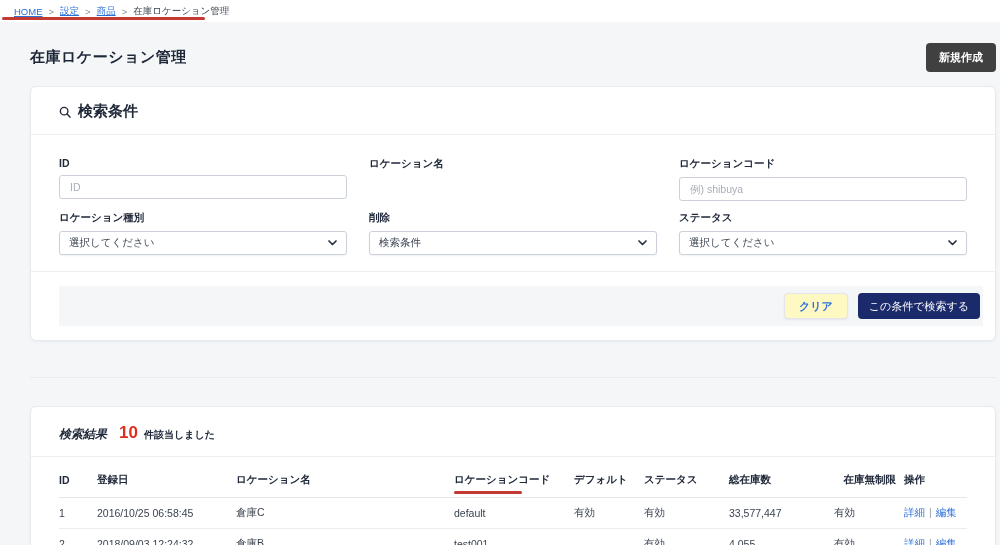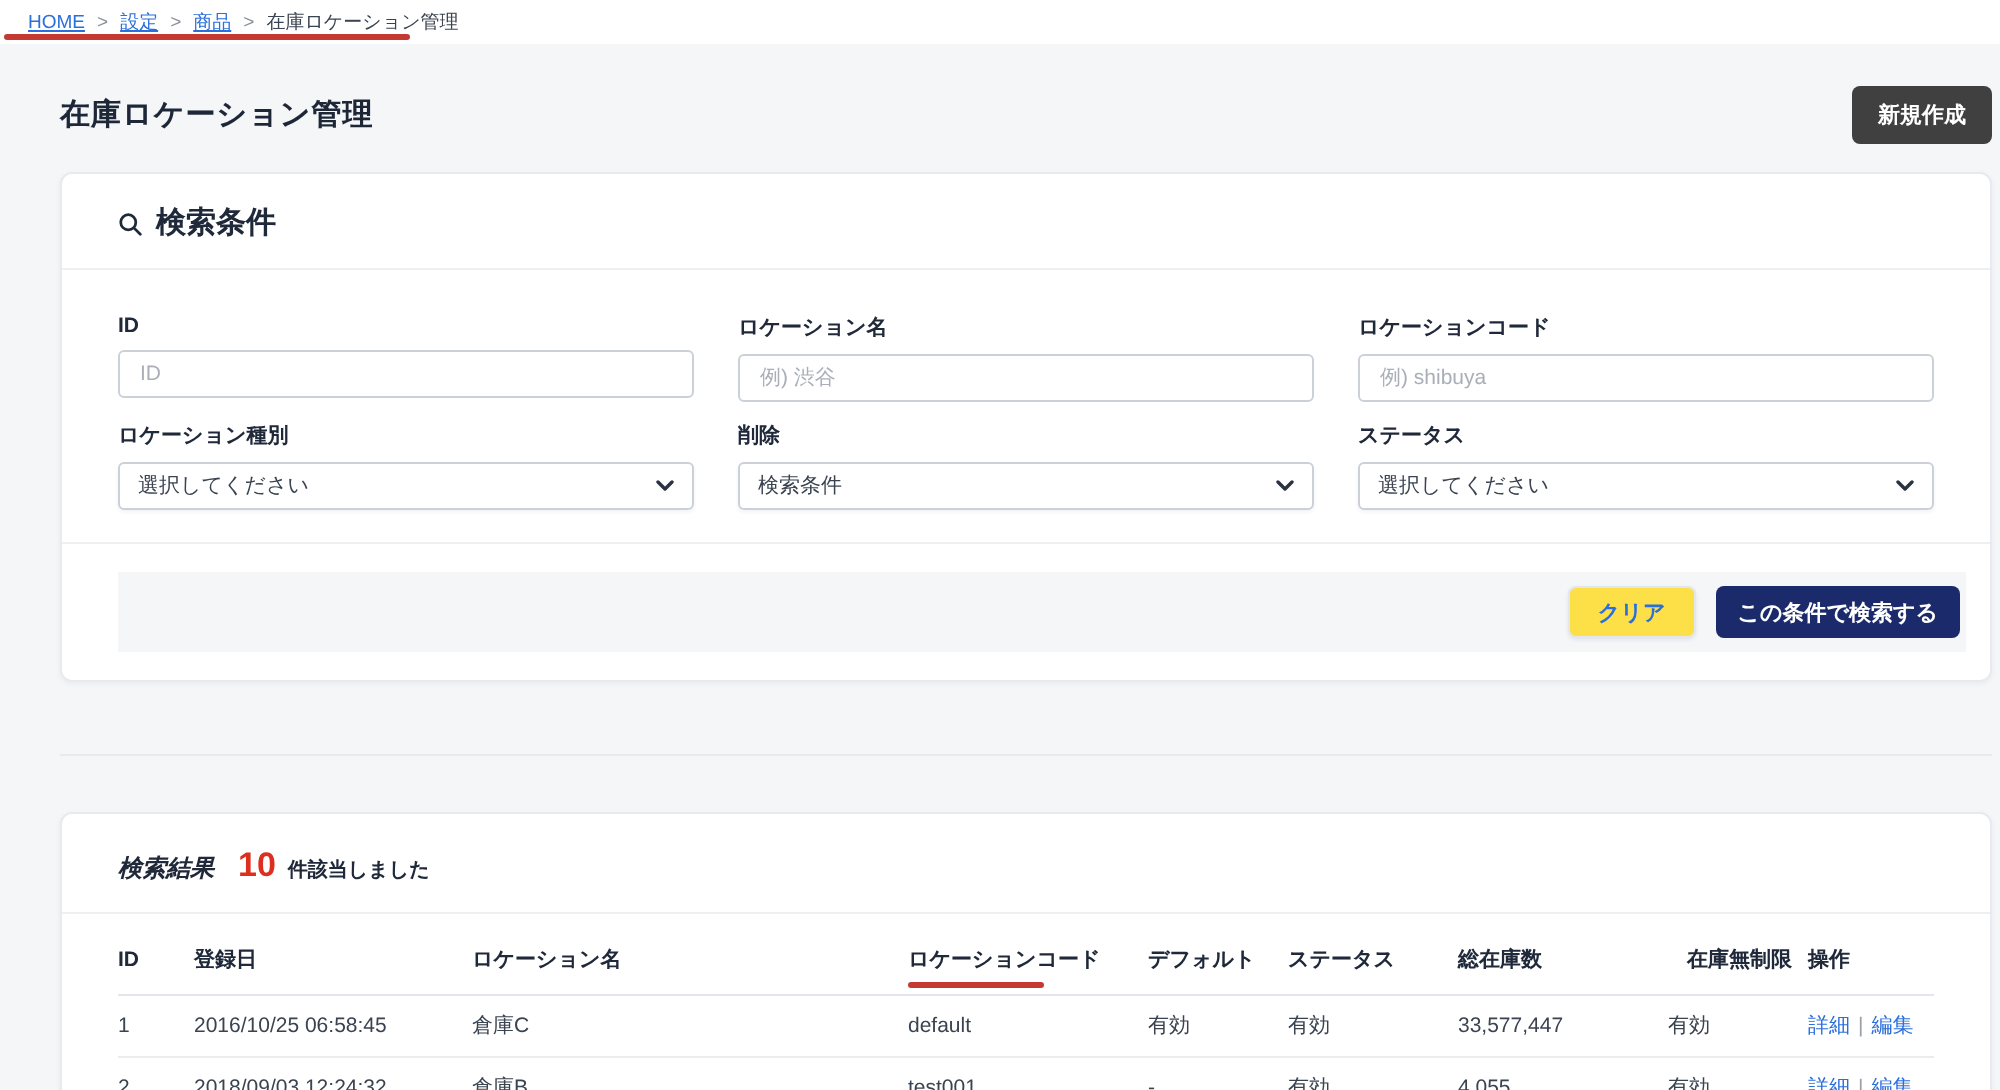--- a/index.html
+++ b/index.html
@@ -30,22 +30,22 @@
   .form-grid { display:grid; grid-template-columns:1fr 1fr 1fr; column-gap:22px; row-gap:10px; padding:22px 28px 0; }
   .field label { display:block; font-size:10.5px; font-weight:bold; color:#20293a; margin-bottom:6px; }
   .field input { width:100%; height:24px; border:1px solid #ccd1d9; border-radius:3px; padding:0 10px; font-size:10.5px; color:#3a4350; font-family:inherit; }
   .field input::placeholder { color:#a9aeb8; }
   .select { width:100%; height:24px; border:1px solid #ccd1d9; border-radius:3px; padding:0 9px; font-size:10.5px; color:#3a4350; display:flex; align-items:center; justify-content:space-between; background:#fff; cursor:pointer; box-shadow:0 1px 2px rgba(20,30,60,.06); }
   .chev { width:9px; height:6px; flex:none; }
 
   
   .search-foot { border-top:1px solid #edf0f3; margin-top:16px; padding:14px 12px 14px 28px; }
   .foot-strip { background:#f5f6f8; height:40px; display:flex; align-items:center; justify-content:flex-end; gap:10px; padding-right:3px; }
-  .btn-clear { background:#fde047; border:1px solid #e3e6ea; box-shadow:0 1px 2px rgba(20,30,60,.08); color:#2b6fdb; font-size:11px; font-weight:bold; border-radius:4px; height:26px; padding:0 14px; cursor:pointer; }
-  .btn-search { background:#1b2a6b; border:none; color:#fff; font-size:11px; font-weight:bold; border-radius:4px; height:26px; padding:0 11px; cursor:pointer; }
+  .btn-clear { background:#fef9c3; border:1px solid #e3e6ea; box-shadow:0 1px 2px rgba(20,30,60,.08); color:#2b6fdb; font-size:11px; font-weight:bold; border-radius:4px; height:26px; padding:0 14px; cursor:pointer; }
+  .btn-search { background:#1b2a6b; border:none; color:#fff; font-size:11px; font-weight:normal; border-radius:4px; height:26px; padding:0 11px; cursor:pointer; }
 
   .section-divider { border:none; border-top:1px solid #e8ebee; margin-top:36px; }
 
   
   .results-card { margin-top:28px; height:220px; }
   .results-head { display:flex; align-items:baseline; gap:6px; padding:16px 28px 13px; border-bottom:1px solid #edf0f3; }
   .results-title { font-size:12px; font-weight:bold; color:#20293a;font-style:italic; }
   .results-count { font-size:17px; font-weight:bold; color:#dc2f1f; margin-left:6px; }
   .results-suffix { font-size:10px; font-weight:bold; color:#20293a; }
 
@@ -88,21 +88,20 @@
       <span>検索条件</span>
     </div>
 
     <div class="form-grid">
       <div class="field">
         <label>ID</label>
         <input type="text" placeholder="ID" style="">
       </div>
       <div class="field">
         <label>ロケーション名</label>
-        <input type="text" placeholder="例) 渋谷" style="">
       </div>
       <div class="field">
         <label>ロケーションコード</label>
         <input type="text" placeholder="例) shibuya" style="">
       </div>
       <div class="field">
         <label>ロケーション種別</label>
         <div class="select">
           <span>選択してください</span>
           <svg class="chev" viewBox="0 0 9 6">

